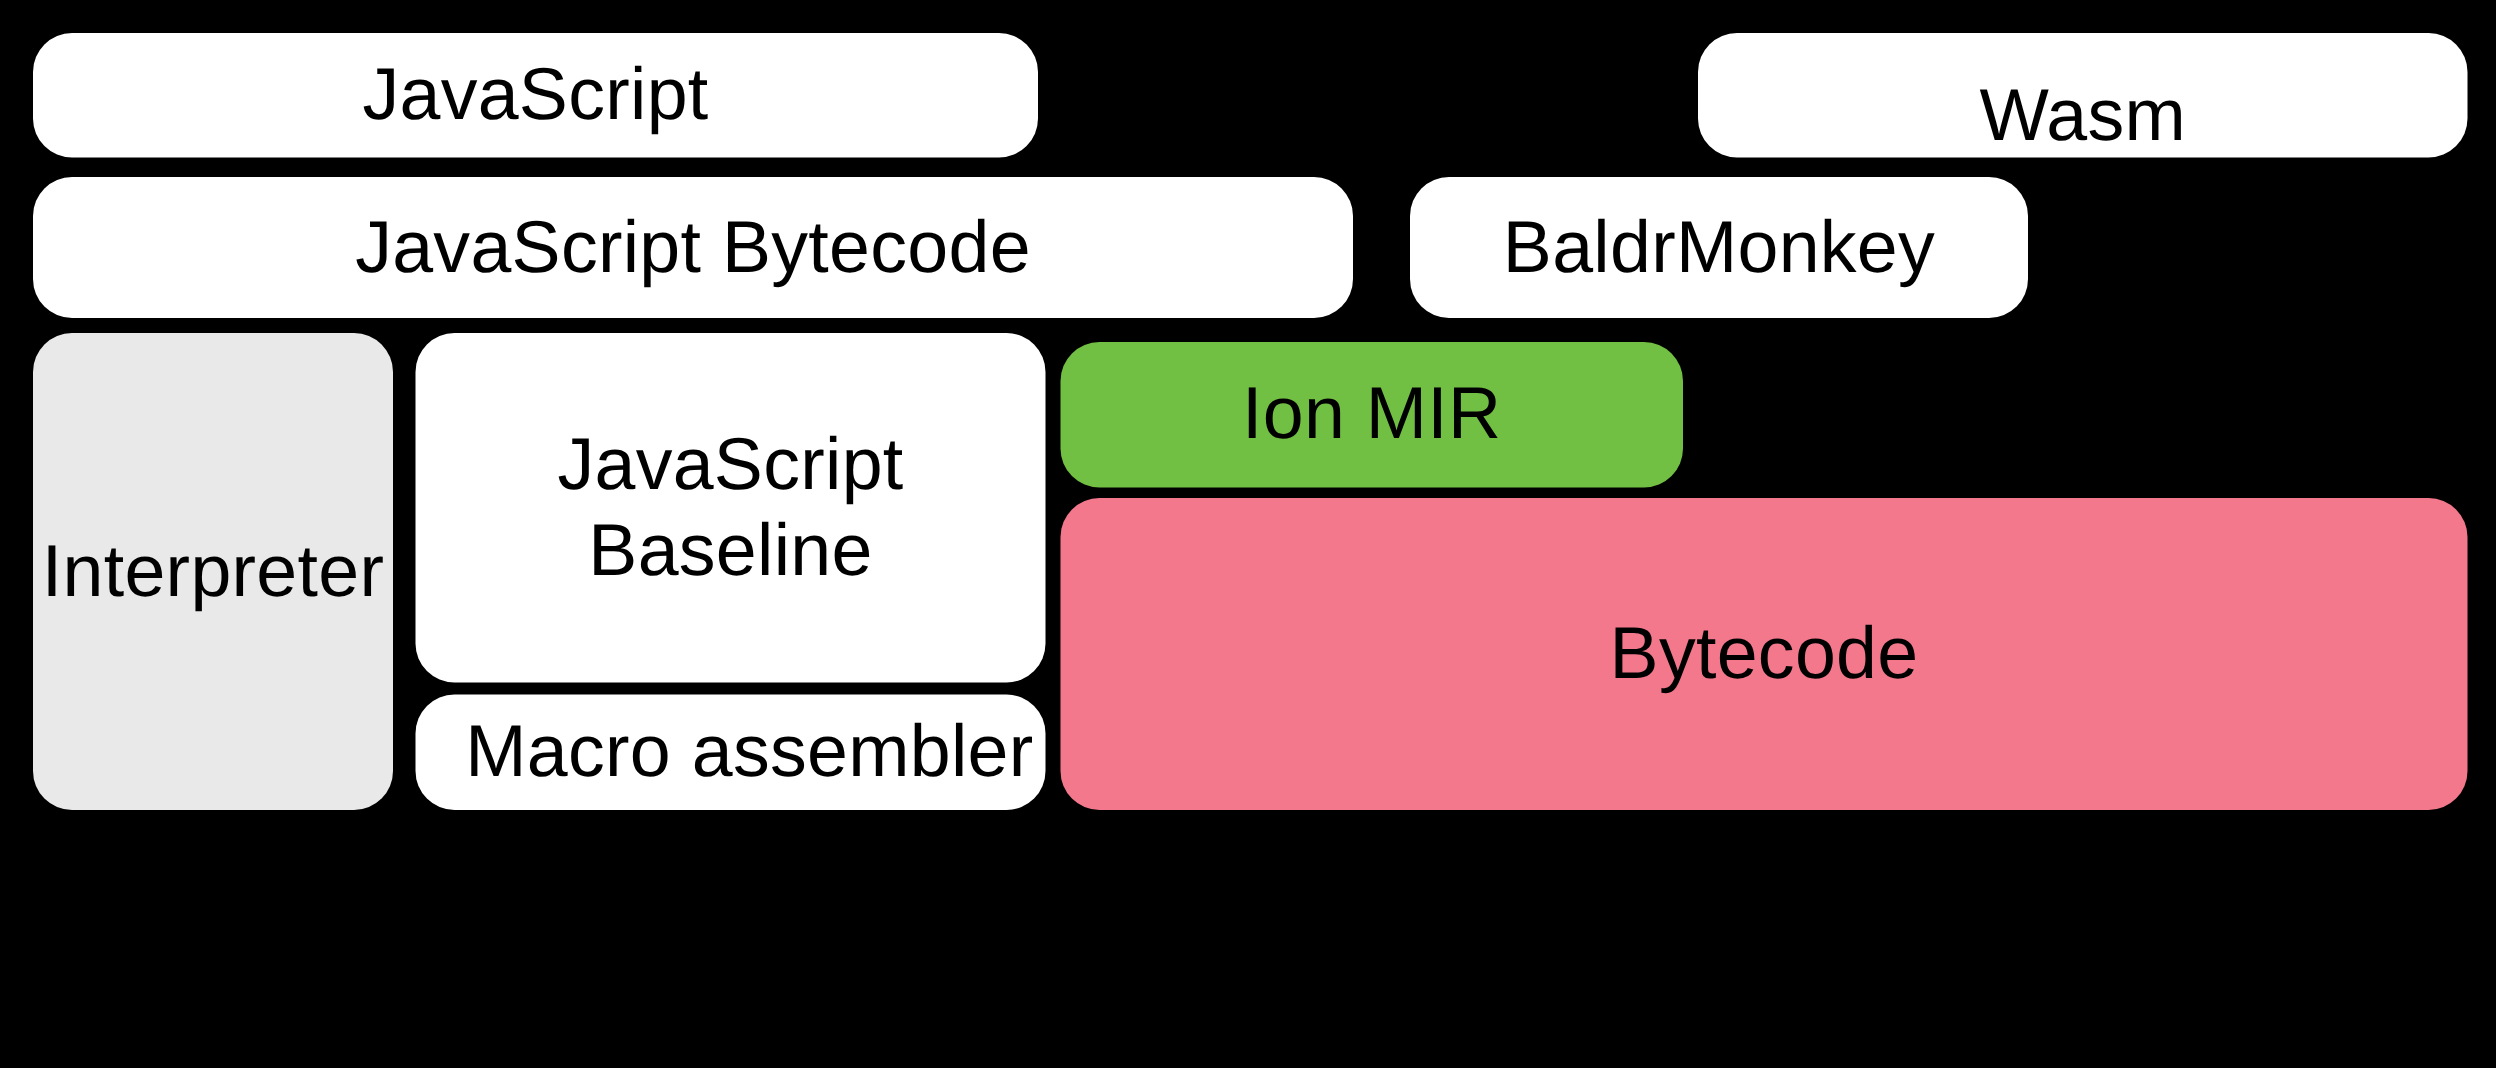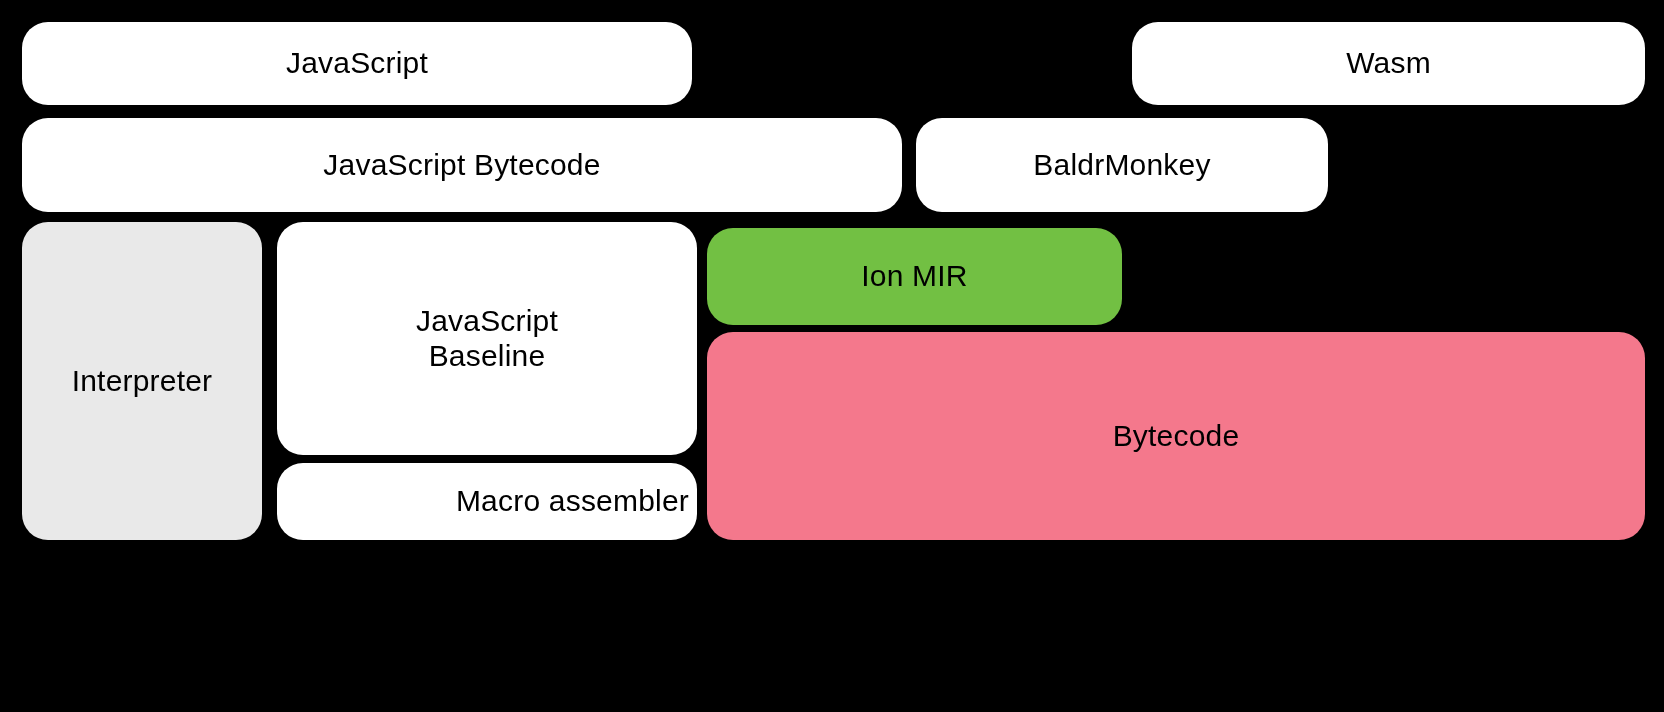--- a/index.html
+++ b/index.html
@@ -18,42 +18,42 @@
   .box {
     position: absolute;
     box-sizing: border-box;
     display: flex;
     align-items: center;
     justify-content: center;
     text-align: center;
     border-radius: 26px;
     background: #ffffff;
     color: #000000;
-    font-size: 30px;
+    font-size: 49px;
     line-height: 1.15;
     font-weight: 400;
     letter-spacing: 0.2px;
     white-space: pre-line;
   }
   .box.gray  { background: #e9e9e9; }
   .box.green { background: #72c043; }
   .box.pink  { background: #f4788c; }
   .box-label {
     display: block;
     padding: 0 8px;
     white-space: pre-line;
   }
 </style>
 </head>
 <body>
 
 <div id="stage" style="background: rgb(0, 0, 0);">
     <div class="box" style="left: 22px; top: 22px; width: 670px; height: 83px;"><span class="box-label">JavaScript</span></div>
-    <div class="box" style="left: 1132px; top: 22px; width: 513px; height: 83px;"><span class="box-label">Wasm</span></div>
+    <div class="box" style="left: 1132px; top: 22px; width: 513px; height: 83px; align-items: flex-end;"><span class="box-label">Wasm</span></div>
     <div class="box" style="left: 22px; top: 118px; width: 880px; height: 94px;"><span class="box-label">JavaScript Bytecode</span></div>
-    <div class="box" style="left: 916px; top: 118px; width: 412px; height: 94px;"><span class="box-label">BaldrMonkey</span></div>
+    <div class="box" style="left: 940px; top: 118px; width: 412px; height: 94px;"><span class="box-label">BaldrMonkey</span></div>
     <div class="box gray" style="left: 22px; top: 222px; width: 240px; height: 318px;"><span class="box-label">Interpreter</span></div>
     <div class="box" style="left: 277px; top: 222px; width: 420px; height: 233px;"><span class="box-label">JavaScript
 Baseline</span></div>
     <div class="box" style="left: 277px; top: 463px; width: 420px; height: 77px; justify-content: flex-end;"><span class="box-label">Macro assembler</span></div>
     <div class="box green" style="left: 707px; top: 228px; width: 415px; height: 97px;"><span class="box-label">Ion MIR</span></div>
     <div class="box pink" style="left: 707px; top: 332px; width: 938px; height: 208px;"><span class="box-label">Bytecode</span></div>
   </div>
 
 </body></html>

